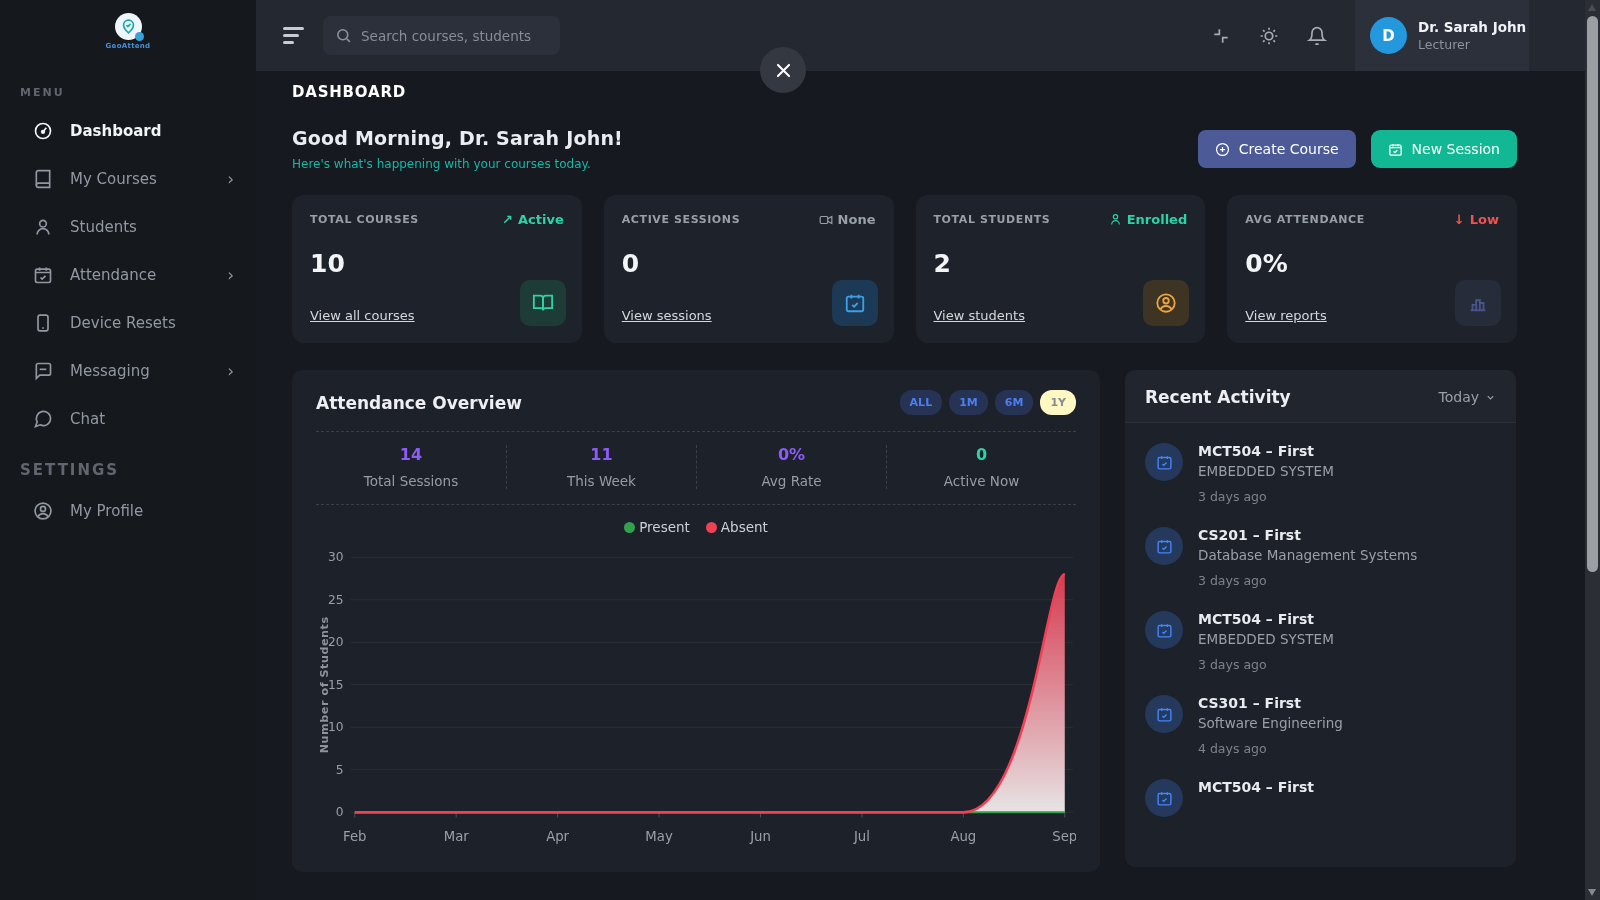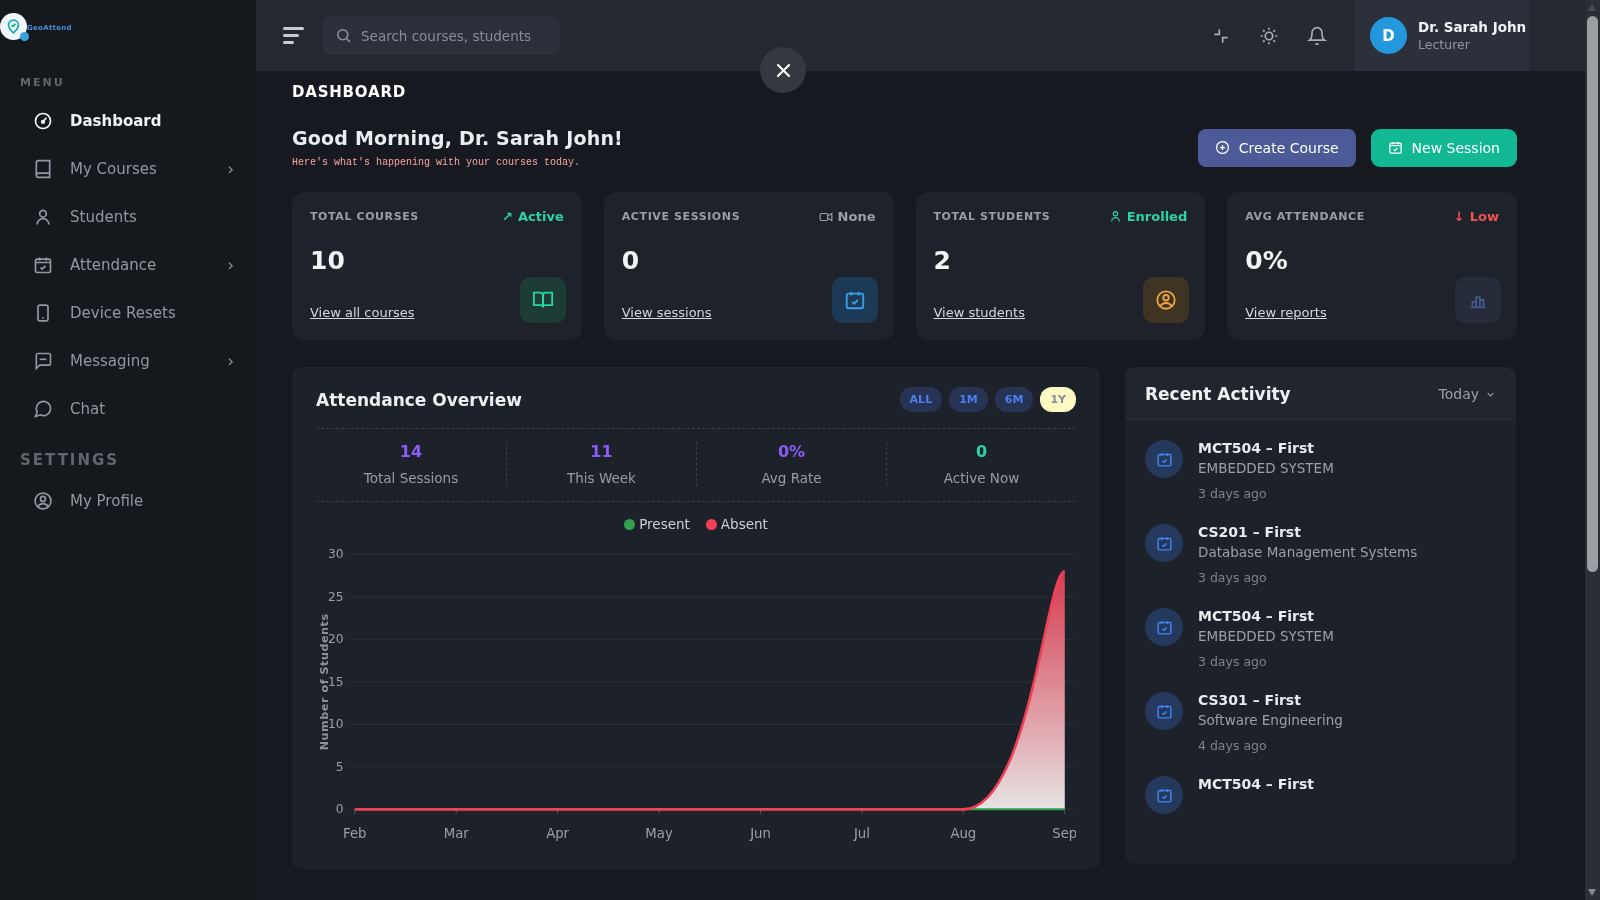--- a/index.html
+++ b/index.html
@@ -2,21 +2,21 @@
 <html><head>
 <meta charset="utf-8">
 <style>
   * { margin:0; padding:0; box-sizing:border-box; }
   html,body { width:1600px; height:900px; overflow:hidden; }
   body { position:relative; background:#16191f; font-family:"DejaVu Sans","Liberation Sans",sans-serif; }
   svg { display:block; }
 
   
   #sidebar { position:absolute; left:0; top:0; width:256px; height:900px; background:#15181d; z-index:3; }
-  .logo-wrap { padding-top:13px; display:flex; align-items:center; }
+  .logo-wrap { padding-top:13px; display:flex; flex-direction:column; align-items:center; }
   .logo-badge { position:relative; width:27px; height:27px; background:#eef6fa; border-radius:50%; display:flex; align-items:center; justify-content:center; }
   .logo-dot { position:absolute; right:-2px; bottom:-1px; width:9px; height:9px; background:#39a2dd; border-radius:50%; }
   .logo-text { margin-top:2px; font-size:7px; color:#4a90d9; font-weight:bold; letter-spacing:0.3px; }
   .menu-label { margin:36px 0 8px 20px; font-size:11px; font-weight:bold; letter-spacing:2px; color:#60656e; }
   .side-item { display:flex; align-items:center; height:48px; padding:0 22px 0 33px; color:#9298a2; font-size:15px; cursor:pointer; }
   .side-item .s-icon { width:20px; height:20px; margin-right:17px; flex:0 0 auto; }
   .side-item.active { color:#f2f4f6; font-weight:600; }
   .side-item .chev { margin-left:auto; font-size:17px; color:#8a8f99; line-height:1; }
   .settings-label { margin:18px 0 8px 20px; font-size:15px; font-weight:bold; letter-spacing:2px; color:#60656e; }
 
@@ -37,21 +37,21 @@
   .user-role { color:#8d929b; font-size:12.5px; margin-top:2px; }
 
   
   .close-fab { position:absolute; left:760px; top:47px; width:46px; height:46px; border-radius:50%; background:#343840; display:flex; align-items:center; justify-content:center; z-index:5; cursor:pointer; }
 
   
   #content { position:absolute; left:256px; top:71px; right:15px; bottom:0; background:#16191f; padding:12px 68px 0 36px; overflow:hidden; z-index:1; }
   .page-title { color:#fff; font-size:15px; font-weight:bold; letter-spacing:0.8px; }
   .greet-row { margin-top:26px; display:flex; align-items:center; }
   .greet-title { color:#e9ecf0; font-size:19px; font-weight:600; letter-spacing:0.2px; }
-  .greet-sub { color:#fca5a5; font-size:10px; margin-top:8px;font-family:Liberation Mono, monospace; }
+  .greet-sub { color:#14b8a6; font-size:12px; margin-top:8px; }
   .greet-actions { margin-left:auto; display:flex; gap:15px; }
   .btn { display:flex; align-items:center; gap:9px; height:38px; padding:0 17px; border:none; border-radius:8px; color:#fff; font-size:14px; font-family:inherit; cursor:pointer; }
   .btn-create { background:#4c5b97; }
   .btn-session { background:#12b893;border-radius:9px; }
 
   
   .cards-row { margin-top:24px; display:grid; grid-template-columns:repeat(4,1fr); gap:22px; }
   .stat-card { position:relative; height:148px; background:#1e232b; border-radius:12px; padding:17px 18px; }
   .sc-top { display:flex; align-items:center; justify-content:space-between; }
   .sc-label { color:#999fa8; font-size:11px; font-weight:bold; letter-spacing:0.6px; }

